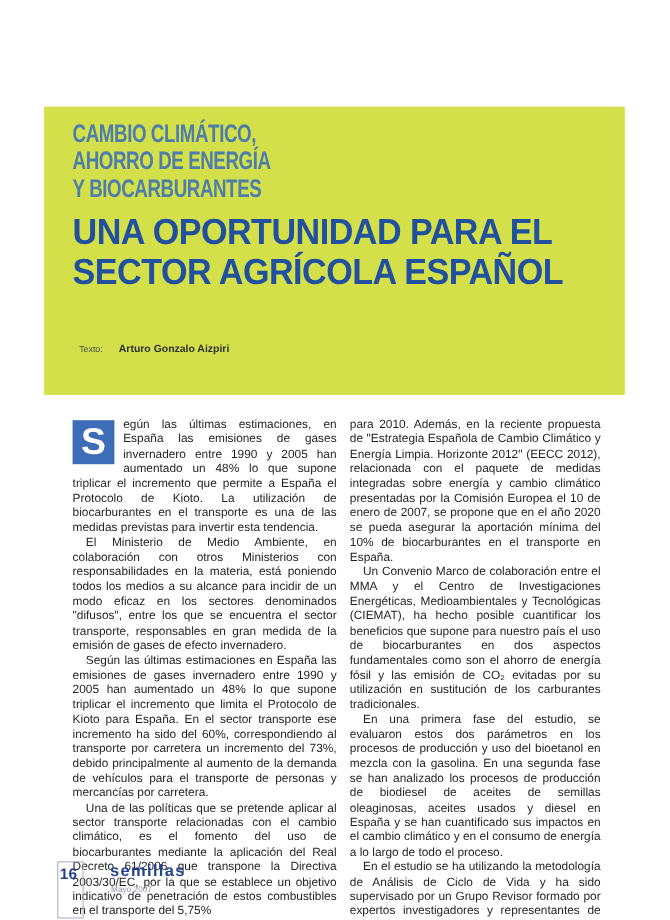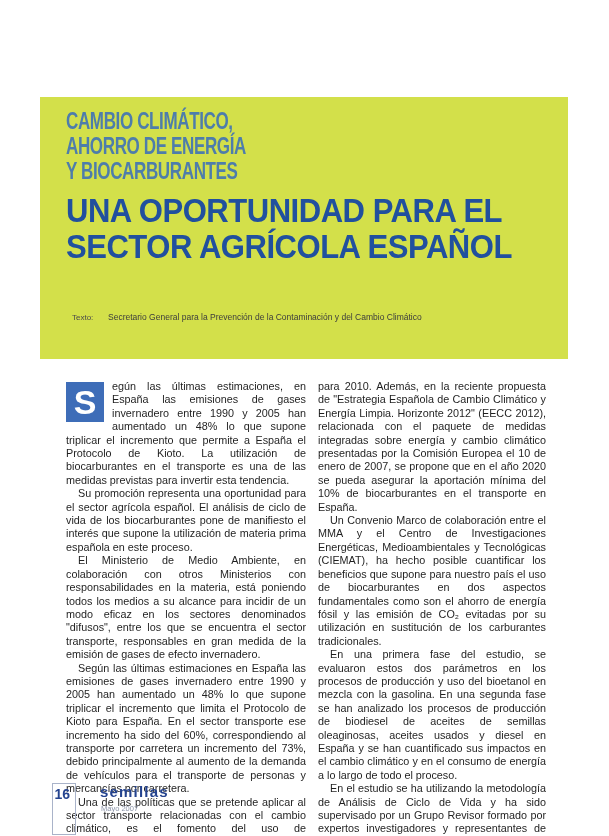--- a/index.html
+++ b/index.html
@@ -46,27 +46,26 @@
   <div>Y BIOCARBURANTES</div>
 </div>
 
 <div class="main-title">
   <div>UNA OPORTUNIDAD PARA EL</div>
   <div>SECTOR AGRÍCOLA ESPAÑOL</div>
 </div>
 
 <div class="byline">
   <span class="lbl">Texto:</span>
-  <span class="role">Secretario General para la Prevención de la Contaminación y del Cambio Climático</span>
+  <span class="name">Arturo Gonzalo Aizpiri</span>
 </div>
 
 <div class="columns">
   <div class="col-left">
     <p><span class="dropcap">S</span><span>egún las últimas estimaciones, en España las emisiones de gases invernadero entre 1990 y 2005 han aumentado un 48% lo que supone triplicar el incremento que permite a España el Protocolo de Kioto. La utilización de biocarburantes en el transporte es una de las medidas previstas para invertir esta tendencia.</span></p>
-    <p class="ind">Su promoción representa una oportunidad para el sector agrícola español. El análisis de ciclo de vida de los biocarburantes pone de manifiesto el interés que supone la utilización de materia prima española en este proceso.</p>
     <p class="ind">El Ministerio de Medio Ambiente, en colaboración con otros Ministerios con responsabilidades en la materia, está poniendo todos los medios a su alcance para incidir de un modo eficaz en los sectores denominados "difusos", entre los que se encuentra el sector transporte, responsables en gran medida de la emisión de gases de efecto invernadero.</p>
     <p class="ind">Según las últimas estimaciones en España las emisiones de gases invernadero entre 1990 y 2005 han aumentado un 48% lo que supone triplicar el incremento que limita el Protocolo de Kioto para España. En el sector transporte ese incremento ha sido del 60%, correspondiendo al transporte por carretera un incremento del 73%, debido principalmente al aumento de la demanda de vehículos para el transporte de personas y mercancías por carretera.</p>
     <p class="ind">Una de las políticas que se pretende aplicar al sector transporte relacionadas con el cambio climático, es el fomento del uso de biocarburantes mediante la aplicación del Real Decreto 61/2006 que transpone la Directiva 2003/30/EC, por la que se establece un objetivo indicativo de penetración de estos combustibles en el transporte del 5,75%</p>
   </div>
   <div class="col-right">
     <p>para 2010. Además, en la reciente propuesta de "Estrategia Española de Cambio Climático y Energía Limpia. Horizonte 2012" (EECC 2012), relacionada con el paquete de medidas integradas sobre energía y cambio climático presentadas por la Comisión Europea el 10 de enero de 2007, se propone que en el año 2020 se pueda asegurar la aportación mínima del 10% de biocarburantes en el transporte en España.</p>
     <p class="ind">Un Convenio Marco de colaboración entre el MMA y el Centro de Investigaciones Energéticas, Medioambientales y Tecnológicas (CIEMAT), ha hecho posible cuantificar los beneficios que supone para nuestro país el uso de biocarburantes en dos aspectos fundamentales como son el ahorro de energía fósil y las emisión de CO₂ evitadas por su utilización en sustitución de los carburantes tradicionales.</p>
     <p class="ind">En una primera fase del estudio, se evaluaron estos dos parámetros en los procesos de producción y uso del bioetanol en mezcla con la gasolina. En una segunda fase se han analizado los procesos de producción de biodiesel de aceites de semillas oleaginosas, aceites usados y diesel en España y se han cuantificado sus impactos en el cambio climático y en el consumo de energía a lo largo de todo el proceso.</p>
     <p class="ind">En el estudio se ha utilizando la metodología de Análisis de Ciclo de Vida y ha sido supervisado por un Grupo Revisor formado por expertos investigadores y representantes de los sectores implicados. Los resultados, presentados en este artículo, ponen de relieve los beneficios medioambientales que el bioetanol y el biodiesel pueden suponer en nuestra lucha por el cambio climático. De este modo se pretende aportar una iniciativa más para hacer posible el cumplimiento de los objetivos de Kioto.</p>
   </div>

